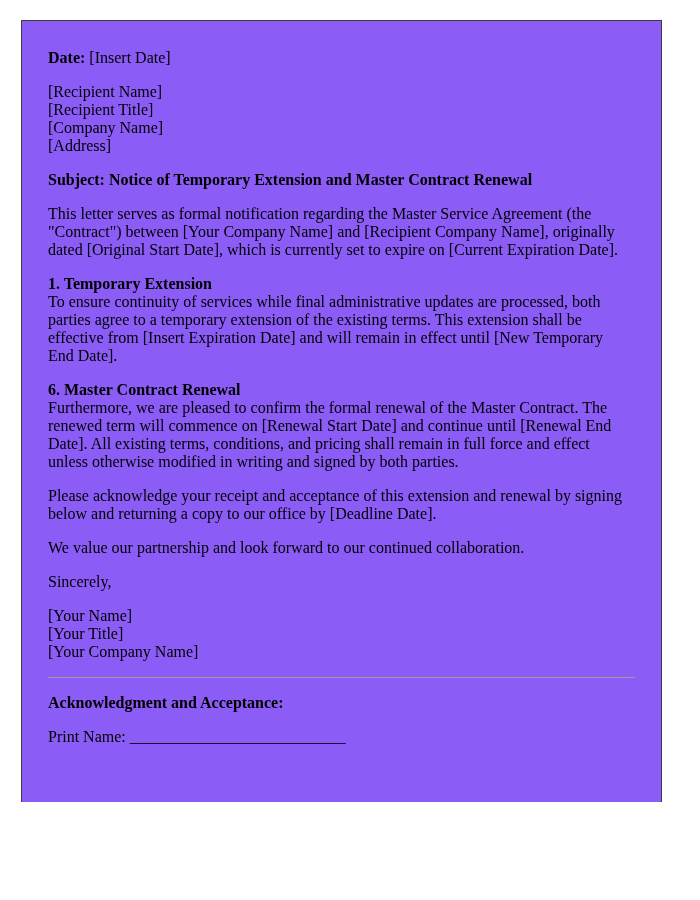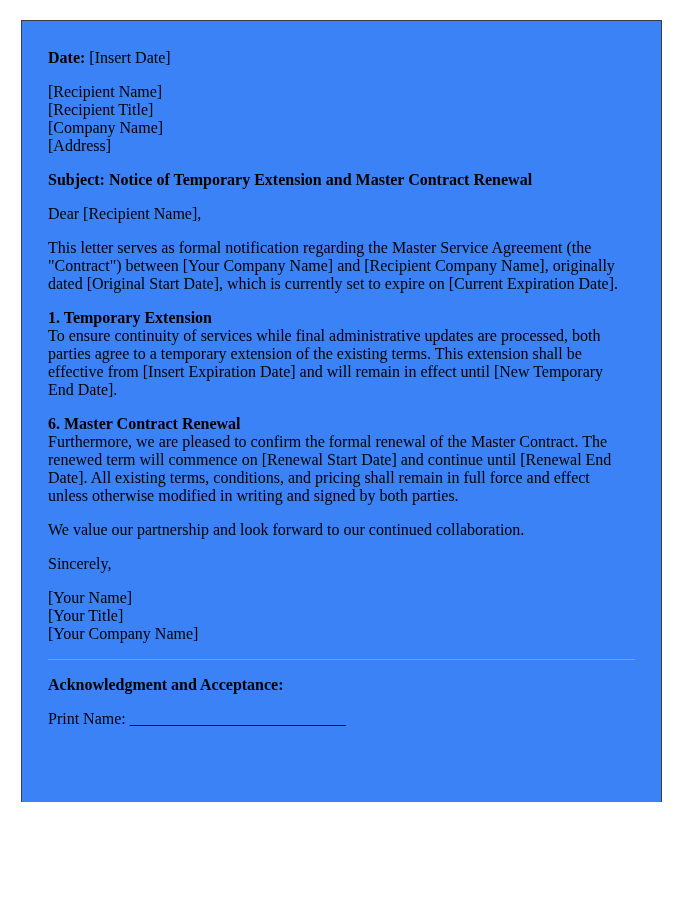--- a/index.html
+++ b/index.html
@@ -21,21 +21,21 @@
     position: absolute;
     left: 21px;
     top: 20px;
     width: 641px;
     height: 782px;
     box-sizing: border-box;
     border: 1px solid #3d3d3d;
     border-bottom: none;
     overflow: hidden;
     padding: 12px 26px 0 26px;
-    background: #3b82f6;
+    background: #8b5cf6;
   }
   .page-frame p {
     margin: 16px 0;
     white-space: pre-line;
   }
   .bold {
     font-weight: bold;
   }
   .section-heading {
     font-weight: bold;
@@ -55,36 +55,37 @@
 
   <p><span class="bold">Date:</span><span> [Insert Date]</span></p>
 
   <p>[Recipient Name]
 [Recipient Title]
 [Company Name]
 [Address]</p>
 
   <p class="bold">Subject: Notice of Temporary Extension and Master Contract Renewal</p>
 
-  <p>Dear [Recipient Name],</p>
 
   <p>This letter serves as formal notification regarding the Master Service Agreement (the
 "Contract") between [Your Company Name] and [Recipient Company Name], originally
 dated [Original Start Date], which is currently set to expire on [Current Expiration Date].</p>
 
   <p><span class="section-heading">1. Temporary Extension</span><br><span>To ensure continuity of services while final administrative updates are processed, both
 parties agree to a temporary extension of the existing terms. This extension shall be
 effective from [Insert Expiration Date] and will remain in effect until [New Temporary
 End Date].</span></p>
 
   <p><span class="section-heading">6. Master Contract Renewal</span><br><span>Furthermore, we are pleased to confirm the formal renewal of the Master Contract. The
 renewed term will commence on [Renewal Start Date] and continue until [Renewal End
 Date]. All existing terms, conditions, and pricing shall remain in full force and effect
 unless otherwise modified in writing and signed by both parties.</span></p>
 
+  <p>Please acknowledge your receipt and acceptance of this extension and renewal by signing
+below and returning a copy to our office by [Deadline Date].</p>
 
   <p>We value our partnership and look forward to our continued collaboration.</p>
 
   <p>Sincerely,</p>
 
   <p>[Your Name]
 [Your Title]
 [Your Company Name]</p>
 
   <hr class="divider">

